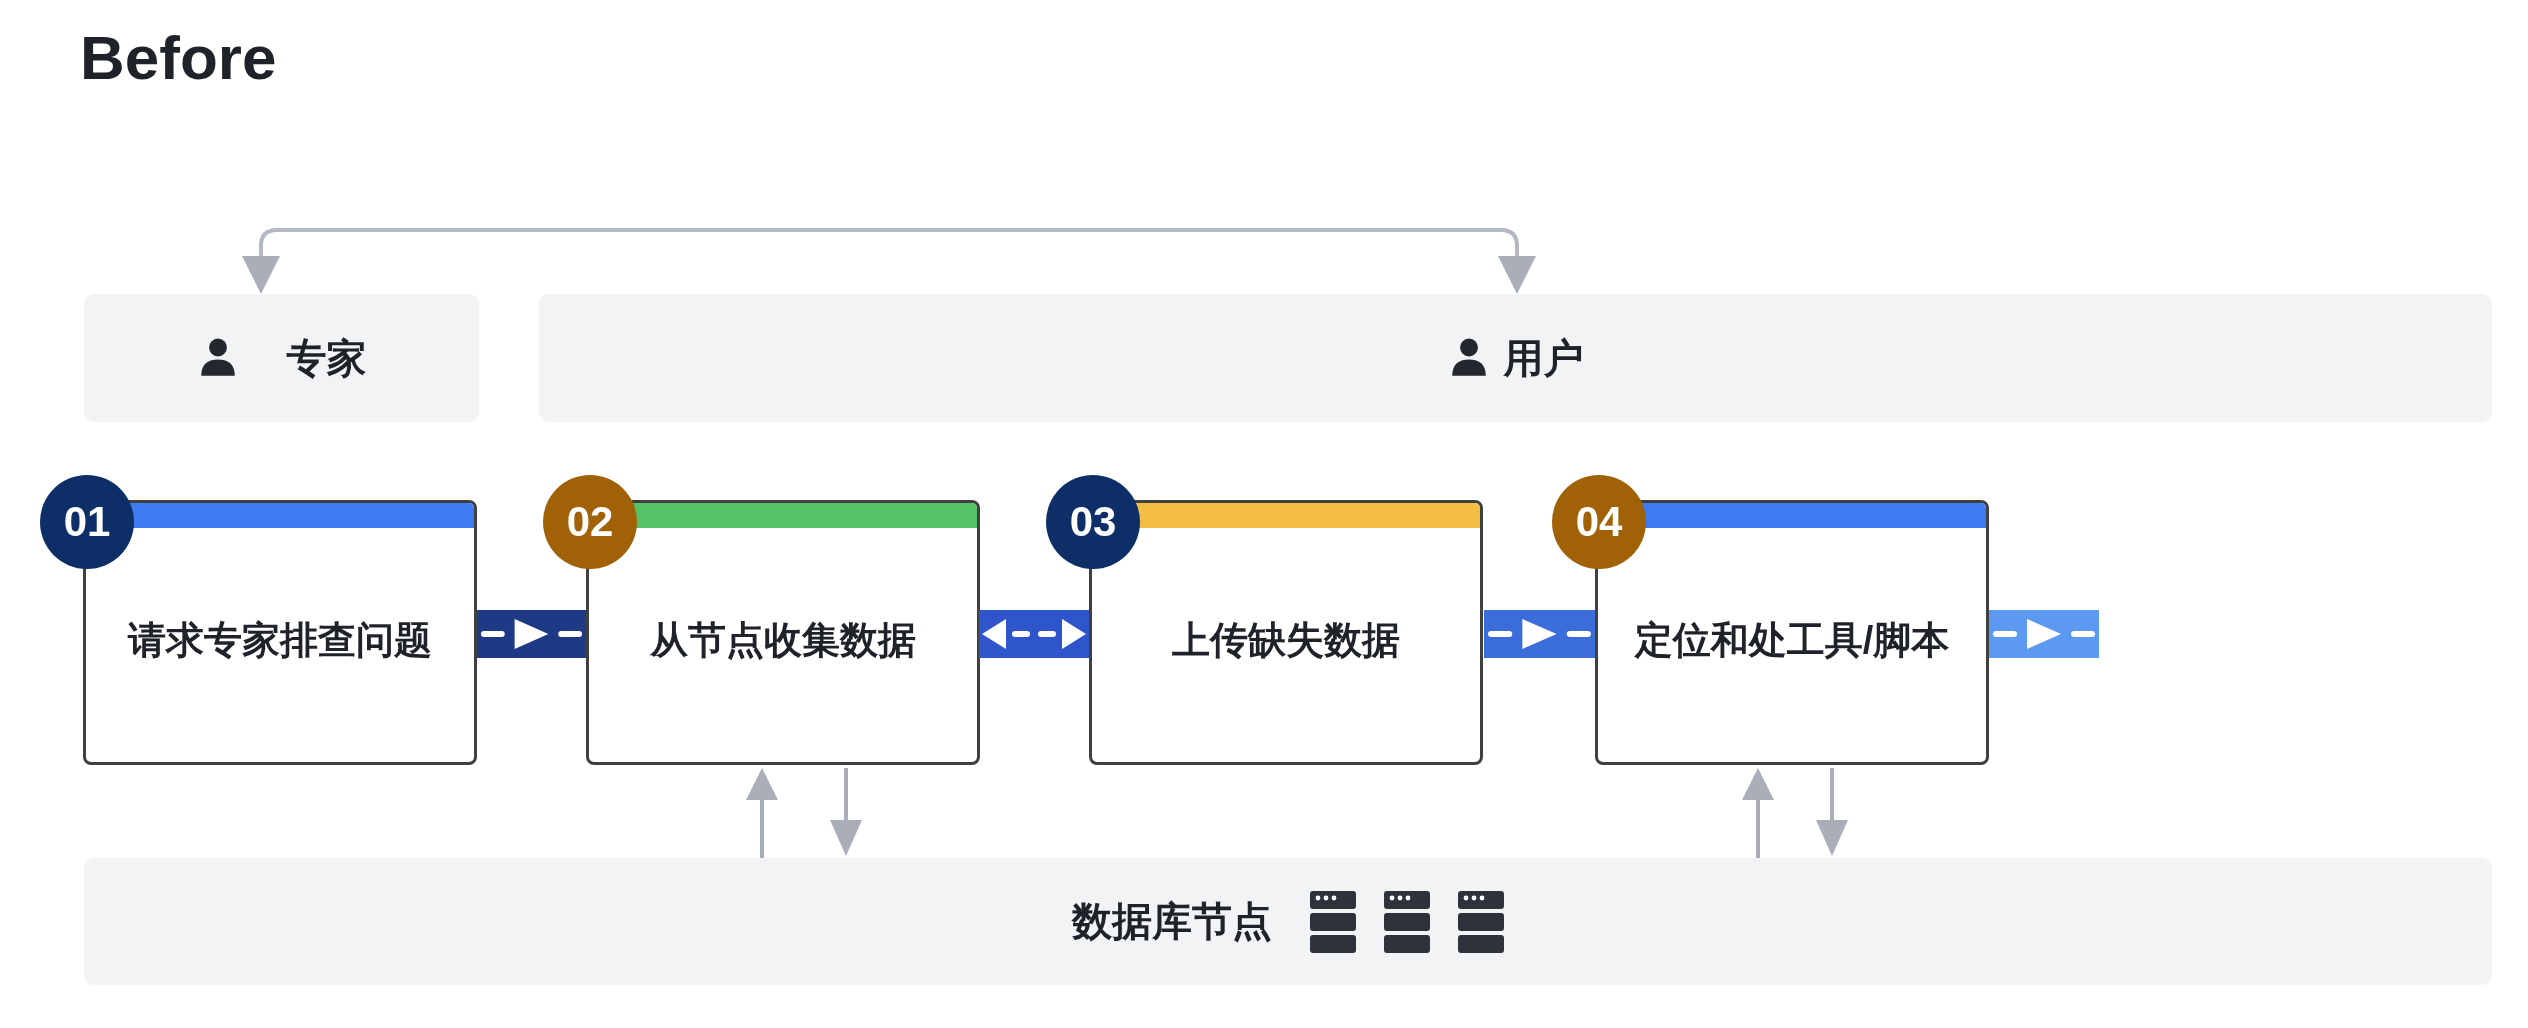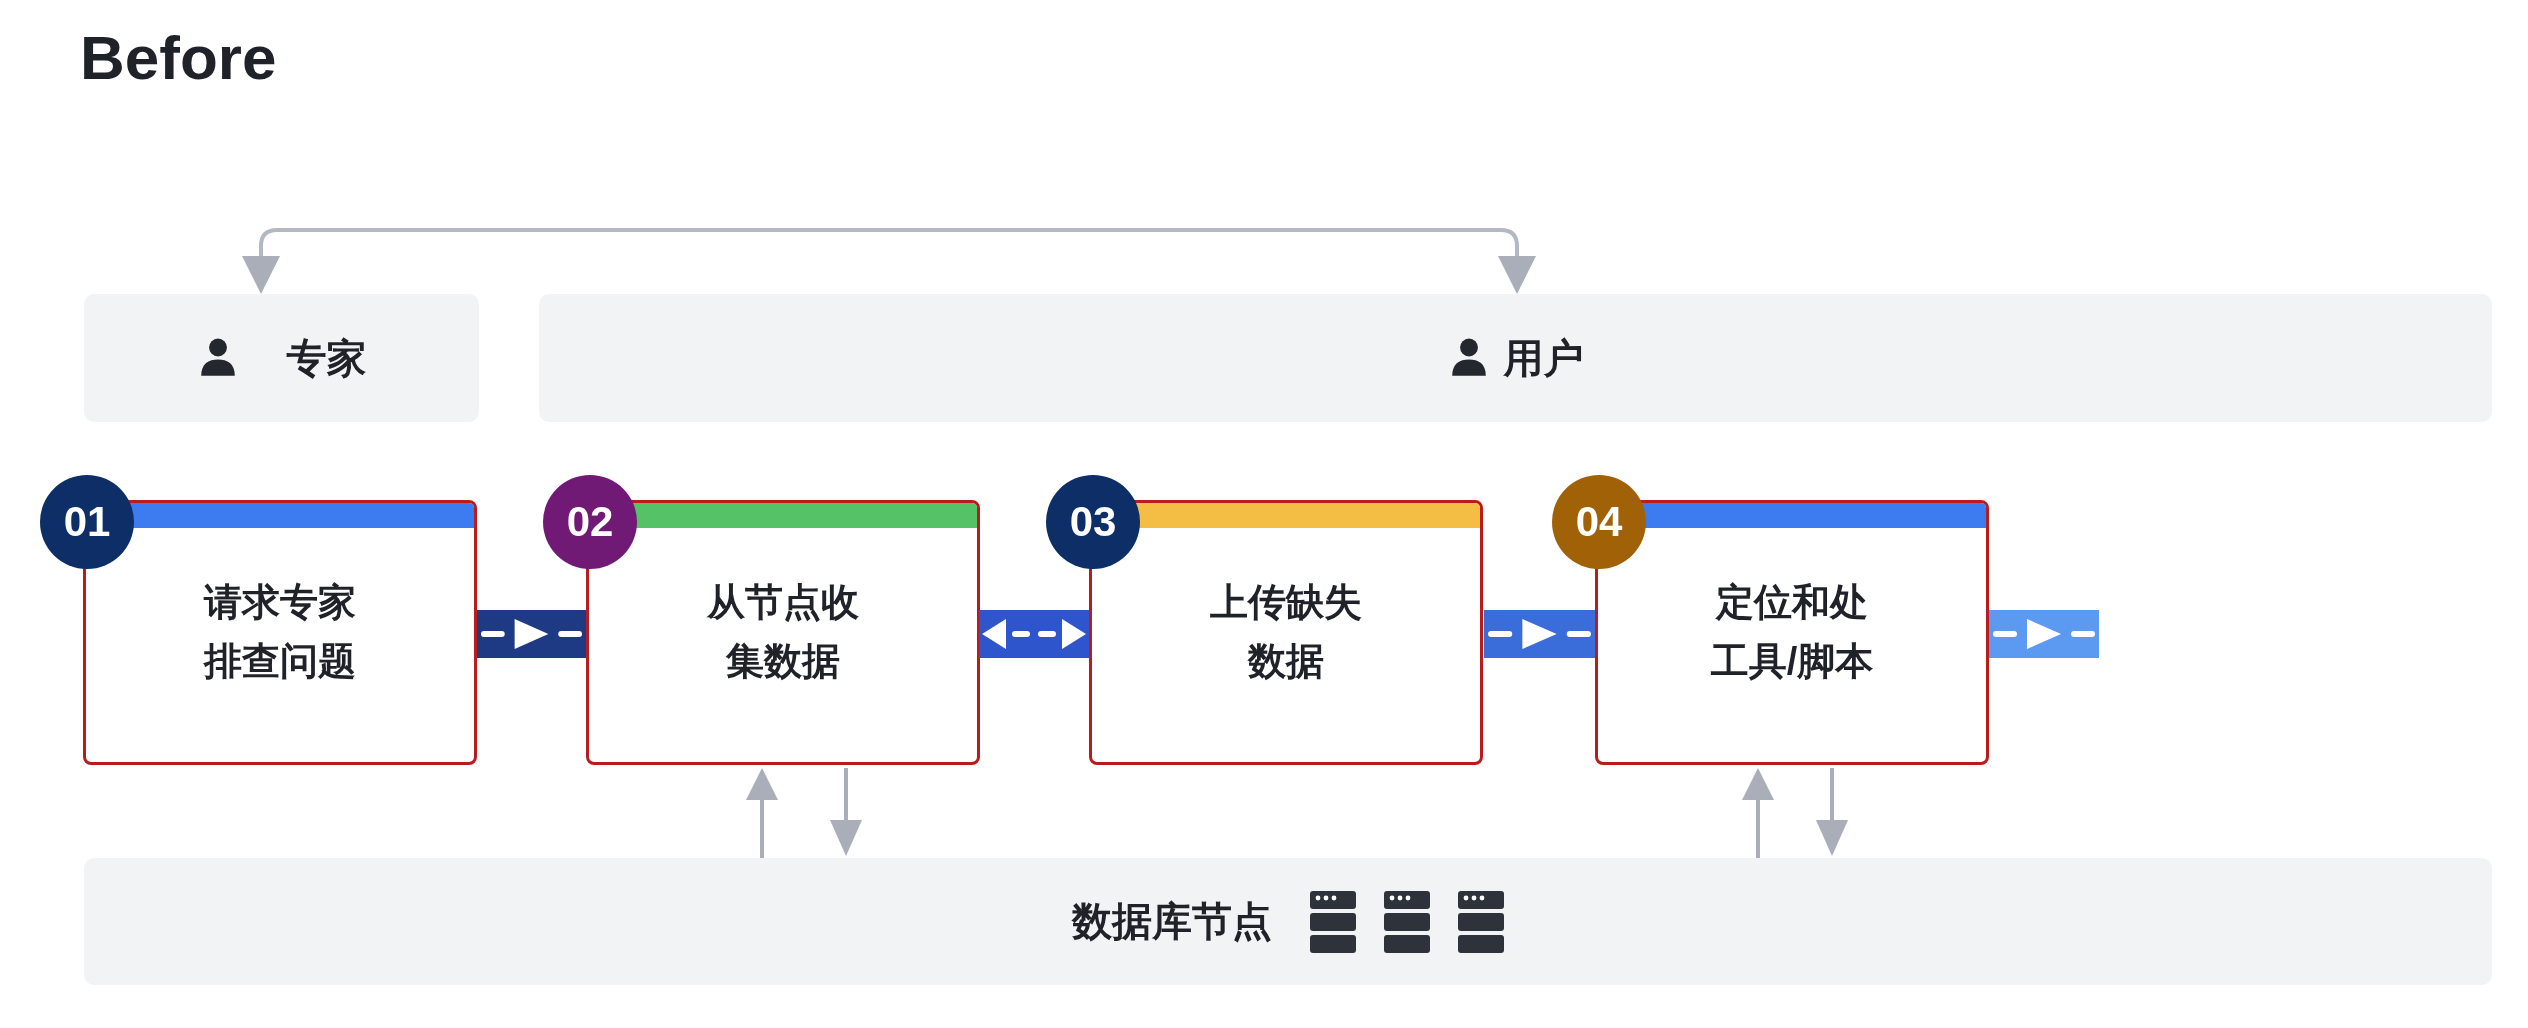--- a/index.html
+++ b/index.html
@@ -9,27 +9,27 @@
   .bracket-label{position:absolute;left:640px;top:148px;width:400px;text-align:center;
                  font-size:38px;font-weight:400;color:#2e323a;}
   .overlay{position:absolute;left:0;top:0;pointer-events:none;}
   .actor{position:absolute;top:294px;height:128px;background:#f2f3f5;border-radius:10px;
          display:flex;align-items:center;justify-content:center;gap:14px;
          font-size:40px;font-weight:700;color:#1f2329;}
   .actor.expert{left:84px;width:395px;gap:48px;}
   .actor.user{left:539px;width:1953px;}
   .person{display:inline-flex;}
   .card{position:absolute;top:500px;width:394px;height:265px;background:#ffffff;
-        border:3px solid #b91c1c;border-radius:8px;box-sizing:border-box;}
+        border:3px solid #404040;border-radius:8px;box-sizing:border-box;}
   .bar{position:absolute;left:0;top:0;width:100%;height:25px;border-radius:5px 5px 0 0;}
   .badge{position:absolute;left:-46px;top:-28px;width:94px;height:94px;border-radius:50%;
          display:flex;align-items:center;justify-content:center;
          color:#ffffff;font-size:42px;font-weight:700;}
-  .cardbody{position:absolute;left:0;top:12px;width:100%;height:233px;
-            display:flex;flex-direction:column;align-items:center;justify-content:center;
+  .cardbody{position:absolute;left:0;top:21px;width:100%;height:233px;
+            display:flex;flex-direction:row;align-items:center;justify-content:center;
             font-size:38px;font-weight:600;line-height:1.55;color:#1f2329;text-align:center;}
   .conn{position:absolute;top:610px;height:48px;}
   .conn svg{display:block;width:100%;height:100%;}
   .dbbar{position:absolute;left:84px;top:858px;width:2408px;height:127px;background:#f2f3f5;
          border-radius:10px;display:flex;align-items:center;justify-content:center;}
   .dblabel{font-size:40px;font-weight:700;color:#1f2329;}
   .servers{display:inline-flex;gap:28px;margin-left:38px;}
   .server-icon{display:inline-flex;}
 </style>
 </head>
@@ -80,21 +80,21 @@
     <div class="bar" style="background: rgb(61, 124, 240);"></div>
     <div class="badge" style="background: rgb(13, 46, 103);">01</div>
     <div class="cardbody">
       <div>请求专家</div>
       <div>排查问题</div>
     </div>
   </div>
 
   <div class="card" style="left:586px">
     <div class="bar" style="background: rgb(86, 194, 103);"></div>
-    <div class="badge" style="background: #701a75;">02</div>
+    <div class="badge" style="background: #a16207;">02</div>
     <div class="cardbody">
       <div>从节点收</div>
       <div>集数据</div>
     </div>
   </div>
 
   <div class="card" style="left:1089px">
     <div class="bar" style="background: rgb(244, 189, 68);"></div>
     <div class="badge" style="background: rgb(13, 46, 103);">03</div>
     <div class="cardbody">

